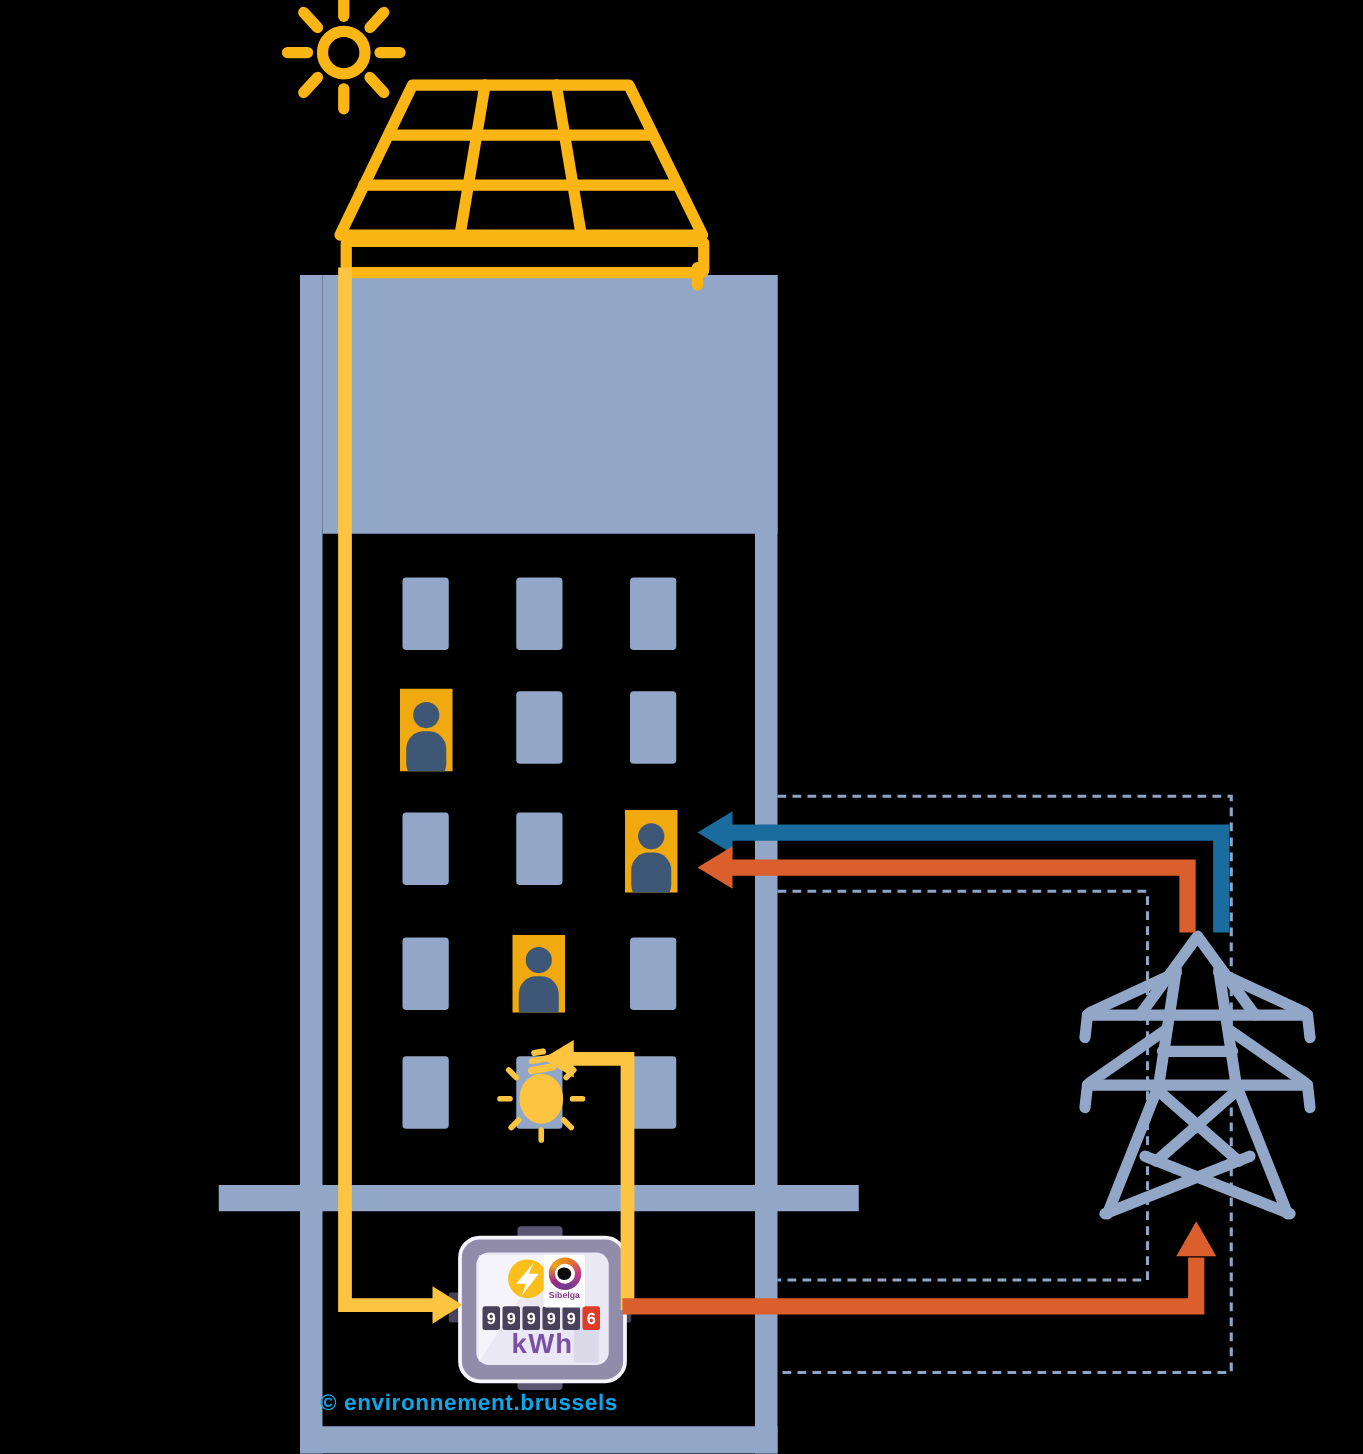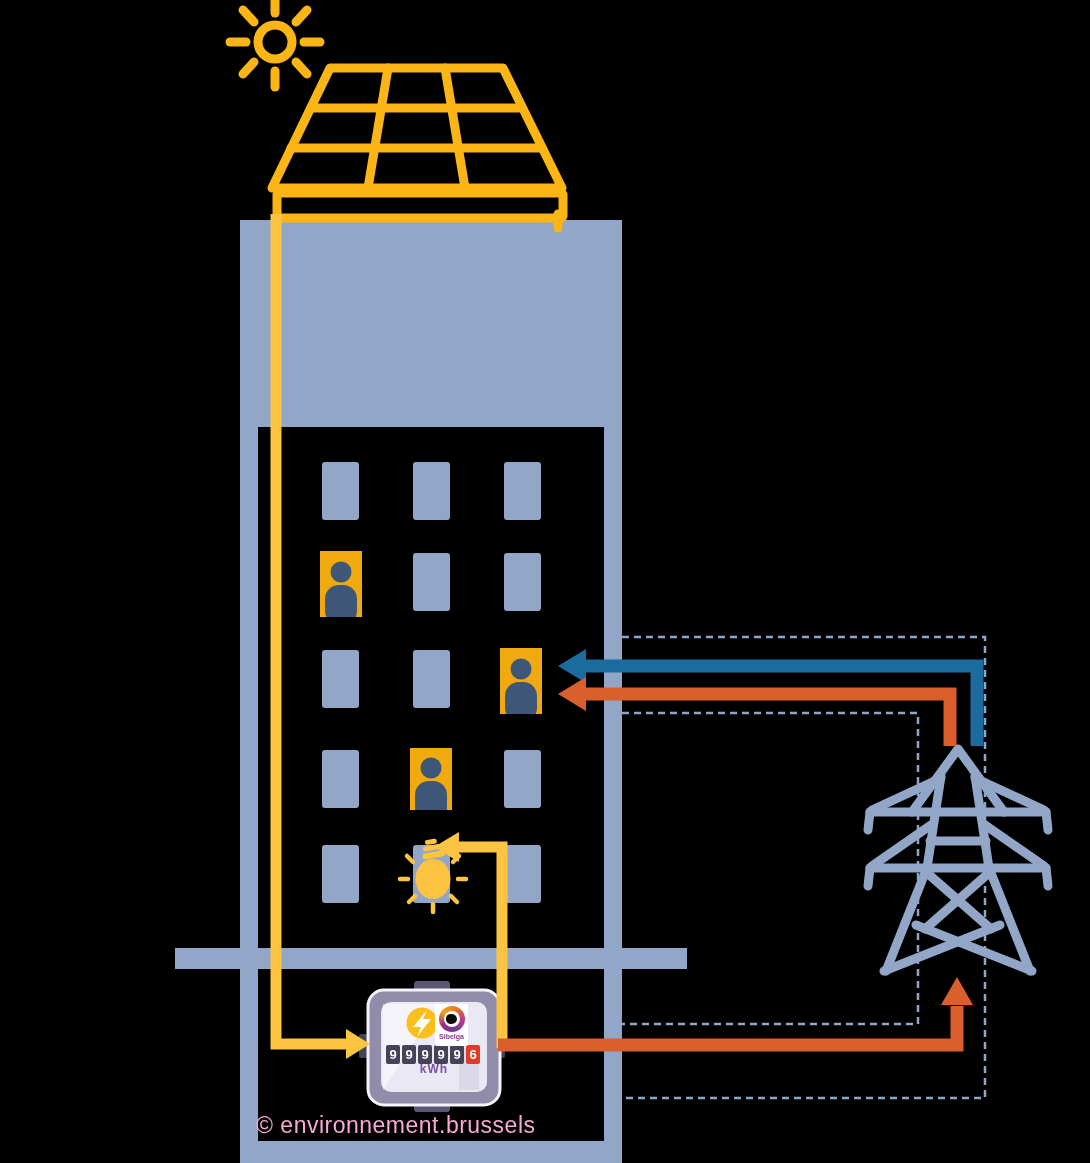--- a/index.html
+++ b/index.html
@@ -5,32 +5,32 @@
   html,body{margin:0;padding:0;background:#000;}
   .stage{position:relative;width:1090px;height:1163px;background:#000;overflow:hidden;
          font-family:"Liberation Sans",sans-serif;}
   .stage svg{position:absolute;left:0;top:0;}
   .overlay{position:absolute;}
   .digits{left:386px;top:1045px;display:flex;gap:2px;}
   .digit{width:14px;height:19px;background:#474159;color:#fff;font-size:13px;font-weight:bold;
          display:flex;align-items:center;justify-content:center;border-radius:2px;
          font-family:"Liberation Sans",sans-serif;}
   .digit.red{background:#DE3C26;}
-  .kwh{left:405px;top:1062px;width:58px;text-align:center;color:#7B4FA6;font-size:12px;
+  .kwh{left:405px;top:1062px;width:58px;text-align:center;color:#7B4FA6;font-size:22px;
        font-weight:bold;letter-spacing:1px;}
   .sibelga{left:435px;top:1004px;width:33px;height:42px;background:#fff;border-radius:2px;
            display:flex;flex-direction:column;align-items:center;justify-content:flex-start;padding-top:2px;box-sizing:border-box;}
   .swirl{width:26px;height:26px;border-radius:50%;
          background:conic-gradient(from 20deg,#E87A1E,#C2388E,#6D3D92,#9C2C86,#F0A31C,#E87A1E);
          display:flex;align-items:center;justify-content:center;}
   .swirl-core{width:16px;height:16px;border-radius:50%;background:#fff;
               display:flex;align-items:center;justify-content:center;}
   .swirl-blob{width:11px;height:10px;border-radius:46% 54% 52% 48%;background:#0b0b0b;}
   .sibelga-label{font-size:7px;font-weight:bold;color:#8B3A8E;line-height:8px;margin-top:1px;}
-  .copyright{left:256px;top:1112px;color:#f9a8d4;font-size:23px;font-weight:normal;
+  .copyright{left:256px;top:1112px;color:#0ea5e9;font-size:18px;font-weight:bold;
              letter-spacing:0.5px;white-space:nowrap;}
 </style>
 </head>
 <body>
 
 <div class="stage">
 
 <svg width="1090" height="1163" viewBox="0 0 1090 1163">
 
   <defs>

